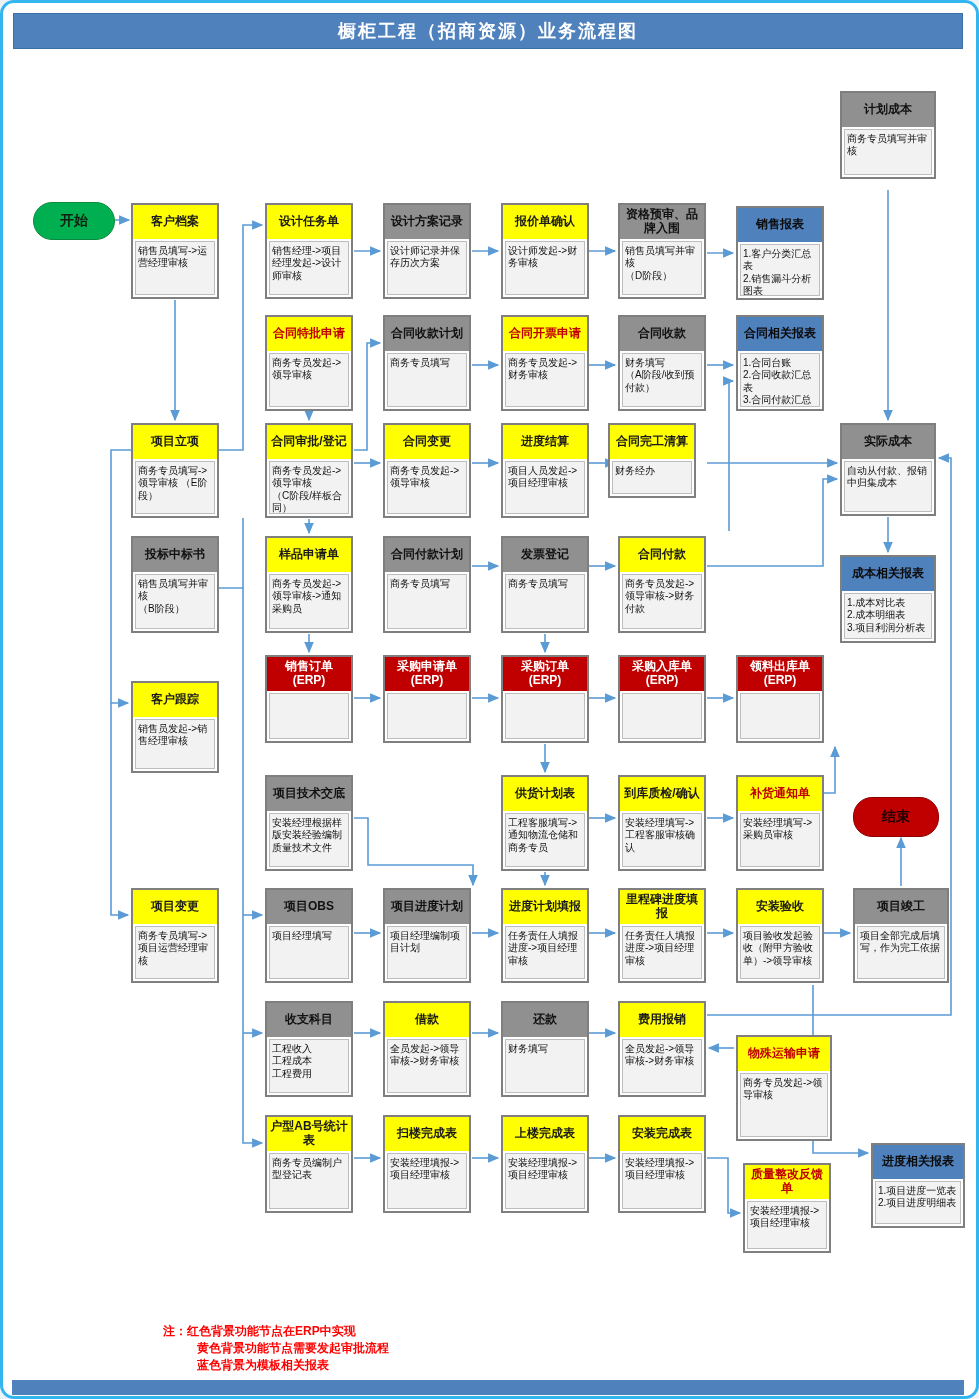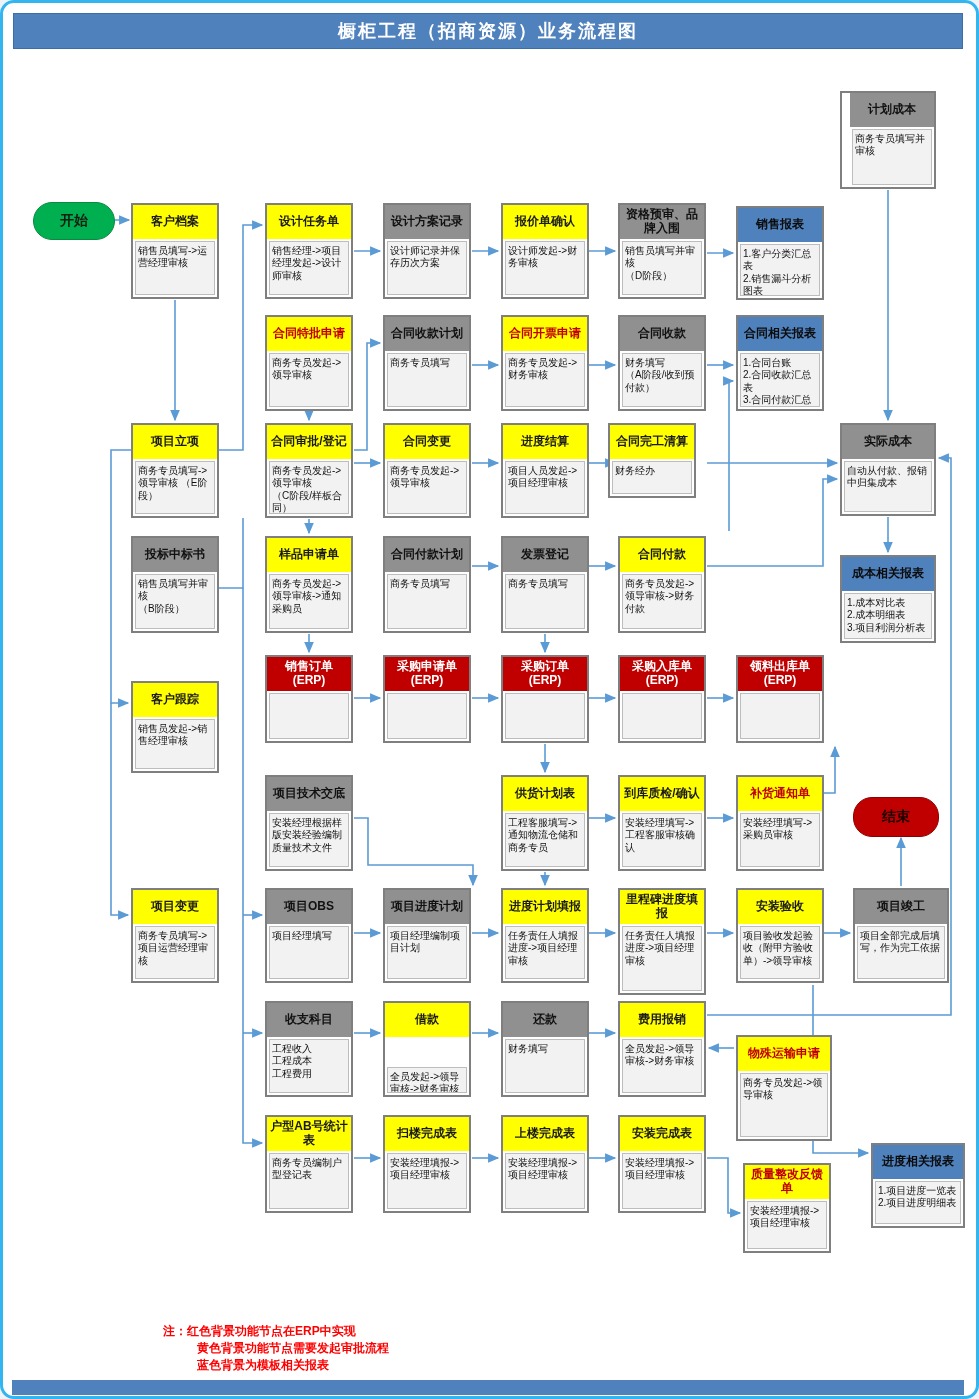--- a/index.html
+++ b/index.html
@@ -101,21 +101,21 @@
         <polyline points="586,1155 612,1155" marker-end="url(#ah)"></polyline>
         <polyline points="704,1155 725,1155 725,1210 737,1210" marker-end="url(#ah)"></polyline>
         <polyline points="810,982 810,1150 865,1150" marker-end="url(#ah)"></polyline>
       </g>
   </svg>
 
   <div class="term term-start" style="left:30px;top:199px;width:80px;height:36px;">开始</div>
   <div class="term term-end" style="left:850px;top:794px;width:84px;height:38px;">结束</div>
 
   <div id="nodes">
-      <div class="node t-gray" style="left: 837px; top: 88px; width: 96px; height: 98px; padding-left: 8px;">
+      <div class="node t-gray" style="left: 837px; top: 88px; width: 96px; height: 88px;">
         <div class="hd">计划成本</div>
         <div class="bd">商务专员填写并审核</div>
       </div>
       <div class="node t-yellow" style="left: 128px; top: 200px; width: 88px; height: 96px;">
         <div class="hd">客户档案</div>
         <div class="bd">销售员填写-&gt;运营经理审核</div>
       </div>
       <div class="node t-yellow" style="left: 262px; top: 200px; width: 88px; height: 96px;">
         <div class="hd">设计任务单</div>
         <div class="bd">销售经理-&gt;项目经理发起-&gt;设计师审核</div>
@@ -268,39 +268,39 @@
         <div class="bd">项目经理填写</div>
       </div>
       <div class="node t-gray" style="left: 380px; top: 885px; width: 88px; height: 95px;">
         <div class="hd">项目进度计划</div>
         <div class="bd">项目经理编制项目计划</div>
       </div>
       <div class="node t-yellow" style="left: 498px; top: 885px; width: 88px; height: 95px;">
         <div class="hd">进度计划填报</div>
         <div class="bd">任务责任人填报进度-&gt;项目经理审核</div>
       </div>
-      <div class="node t-yellow" style="left: 615px; top: 885px; width: 88px; height: 107px;">
+      <div class="node t-yellow" style="left: 615px; top: 885px; width: 88px; height: 95px;">
         <div class="hd">里程碑进度填报</div>
         <div class="bd">任务责任人填报进度-&gt;项目经理审核</div>
       </div>
       <div class="node t-yellow" style="left: 733px; top: 885px; width: 88px; height: 95px;">
         <div class="hd">安装验收</div>
         <div class="bd">项目验收发起验收（附甲方验收单）-&gt;领导审核</div>
       </div>
       <div class="node t-gray" style="left: 850px; top: 885px; width: 96px; height: 95px;">
         <div class="hd">项目竣工</div>
         <div class="bd">项目全部完成后填写，作为完工依据</div>
       </div>
       <div class="node t-gray" style="left: 262px; top: 998px; width: 88px; height: 96px;">
         <div class="hd">收支科目</div>
         <div class="bd">工程收入
 工程成本
 工程费用</div>
       </div>
-      <div class="node t-yellow" style="left: 380px; top: 998px; width: 88px; height: 96px; gap: 28px;">
+      <div class="node t-yellow" style="left: 380px; top: 998px; width: 88px; height: 96px;">
         <div class="hd">借款</div>
         <div class="bd">全员发起-&gt;领导审核-&gt;财务审核</div>
       </div>
       <div class="node t-gray" style="left: 498px; top: 998px; width: 88px; height: 96px;">
         <div class="hd">还款</div>
         <div class="bd">财务填写</div>
       </div>
       <div class="node t-yellow" style="left: 615px; top: 998px; width: 88px; height: 96px;">
         <div class="hd">费用报销</div>
         <div class="bd">全员发起-&gt;领导审核-&gt;财务审核</div>

